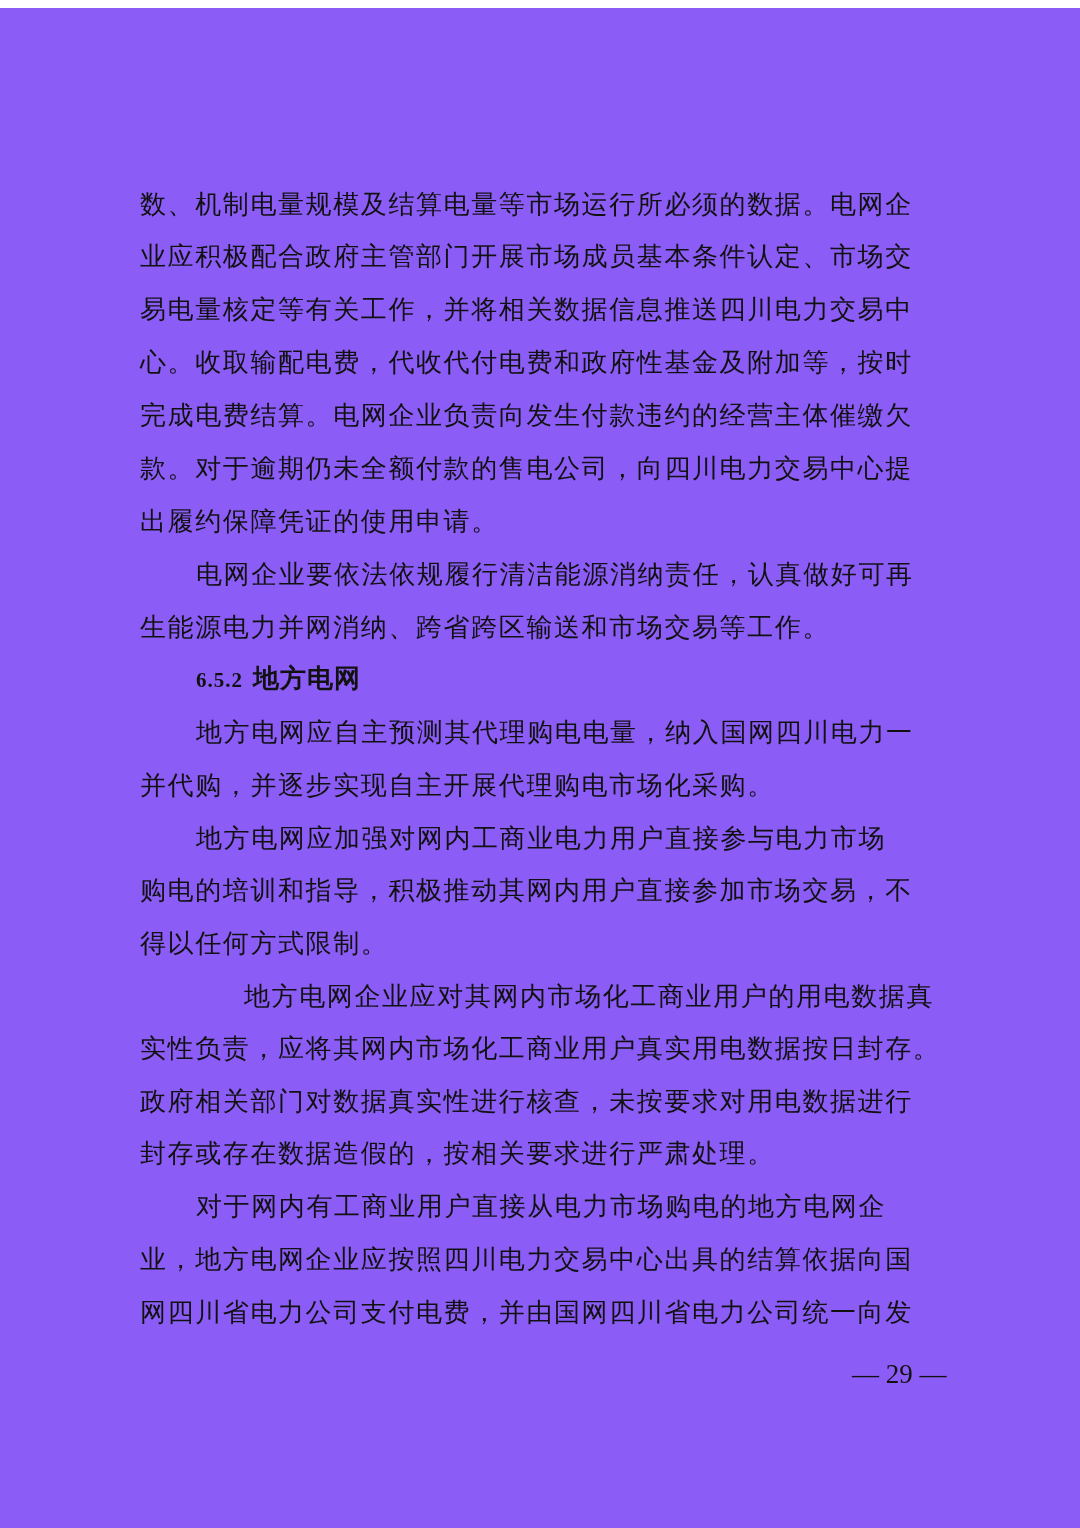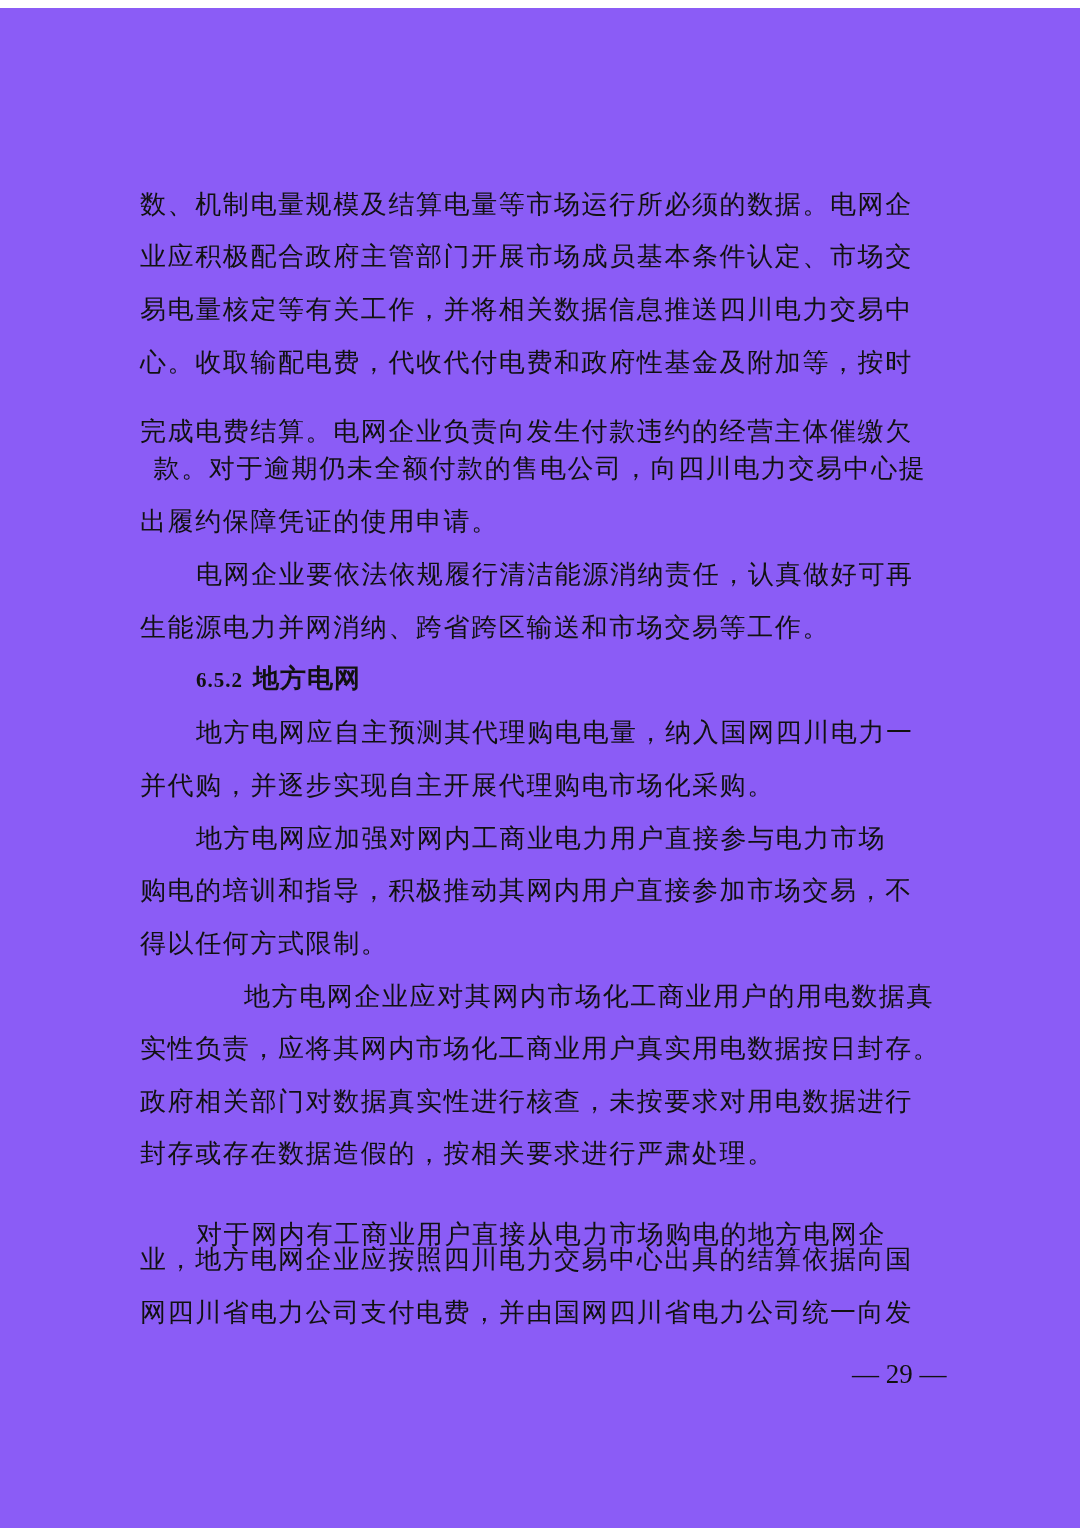--- a/index.html
+++ b/index.html
@@ -64,22 +64,22 @@
   </style>
 </head>
 <body>
 
 <div class="page">
 
   <div class="line" style="top:176px;">数、机制电量规模及结算电量等市场运行所必须的数据。电网企</div>
   <div class="line" style="top:228px;">业应积极配合政府主管部门开展市场成员基本条件认定、市场交</div>
   <div class="line" style="top:281px;">易电量核定等有关工作，并将相关数据信息推送四川电力交易中</div>
   <div class="line" style="top:334px;">心。收取输配电费，代收代付电费和政府性基金及附加等，按时</div>
-  <div class="line" style="top:387px;margin-top:16px;">完成电费结算。电网企业负责向发生付款违约的经营主体催缴欠</div>
-  <div class="line" style="top:440px;text-align:center;">款。对于逾期仍未全额付款的售电公司，向四川电力交易中心提</div>
+  <div class="line" style="top:387px;">完成电费结算。电网企业负责向发生付款违约的经营主体催缴欠</div>
+  <div class="line" style="top:440px;">款。对于逾期仍未全额付款的售电公司，向四川电力交易中心提</div>
   <div class="line" style="top:493px;">出履约保障凭证的使用申请。</div>
 
   <div class="line indent" style="top:546px;">电网企业要依法依规履行清洁能源消纳责任，认真做好可再</div>
   <div class="line" style="top:599px;">生能源电力并网消纳、跨省跨区输送和市场交易等工作。</div>
 
   <div class="heading" style="top:650px;">
     <span class="num">6.5.2</span><span>地方电网</span>
   </div>
 
   <div class="line indent" style="top:704px;">地方电网应自主预测其代理购电电量，纳入国网四川电力一</div>
@@ -87,19 +87,19 @@
 
   <div class="line indent" style="top:810px;">地方电网应加强对网内工商业电力用户直接参与电力市场</div>
   <div class="line" style="top:862px;">购电的培训和指导，积极推动其网内用户直接参加市场交易，不</div>
   <div class="line" style="top:915px;">得以任何方式限制。</div>
 
   <div class="line indent" style="top:968px;margin-left:48px;">地方电网企业应对其网内市场化工商业用户的用电数据真</div>
   <div class="line" style="top:1020px;">实性负责，应将其网内市场化工商业用户真实用电数据按日封存。</div>
   <div class="line" style="top:1073px;">政府相关部门对数据真实性进行核查，未按要求对用电数据进行</div>
   <div class="line" style="top:1125px;">封存或存在数据造假的，按相关要求进行严肃处理。</div>
 
-  <div class="line indent" style="top:1178px;margin-top:28px;">对于网内有工商业用户直接从电力市场购电的地方电网企</div>
+  <div class="line indent" style="top:1178px;">对于网内有工商业用户直接从电力市场购电的地方电网企</div>
   <div class="line" style="top:1231px;">业，地方电网企业应按照四川电力交易中心出具的结算依据向国</div>
   <div class="line" style="top:1284px;">网四川省电力公司支付电费，并由国网四川省电力公司统一向发</div>
 
   <div class="page-number">— 29 —</div>
 
 </div>
 
 </body></html>

